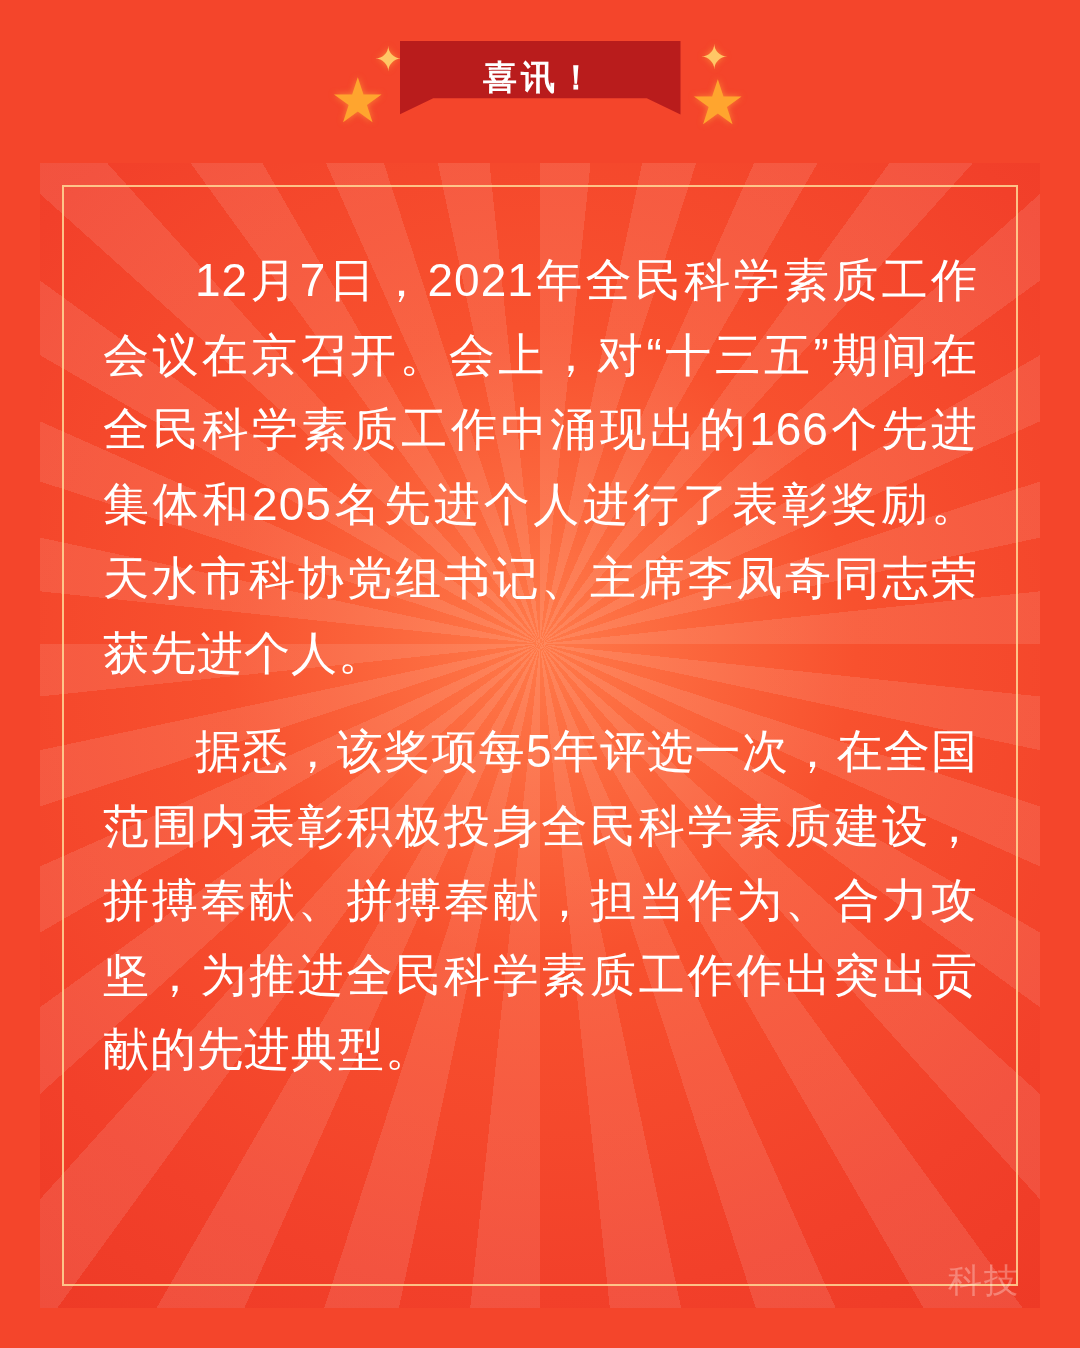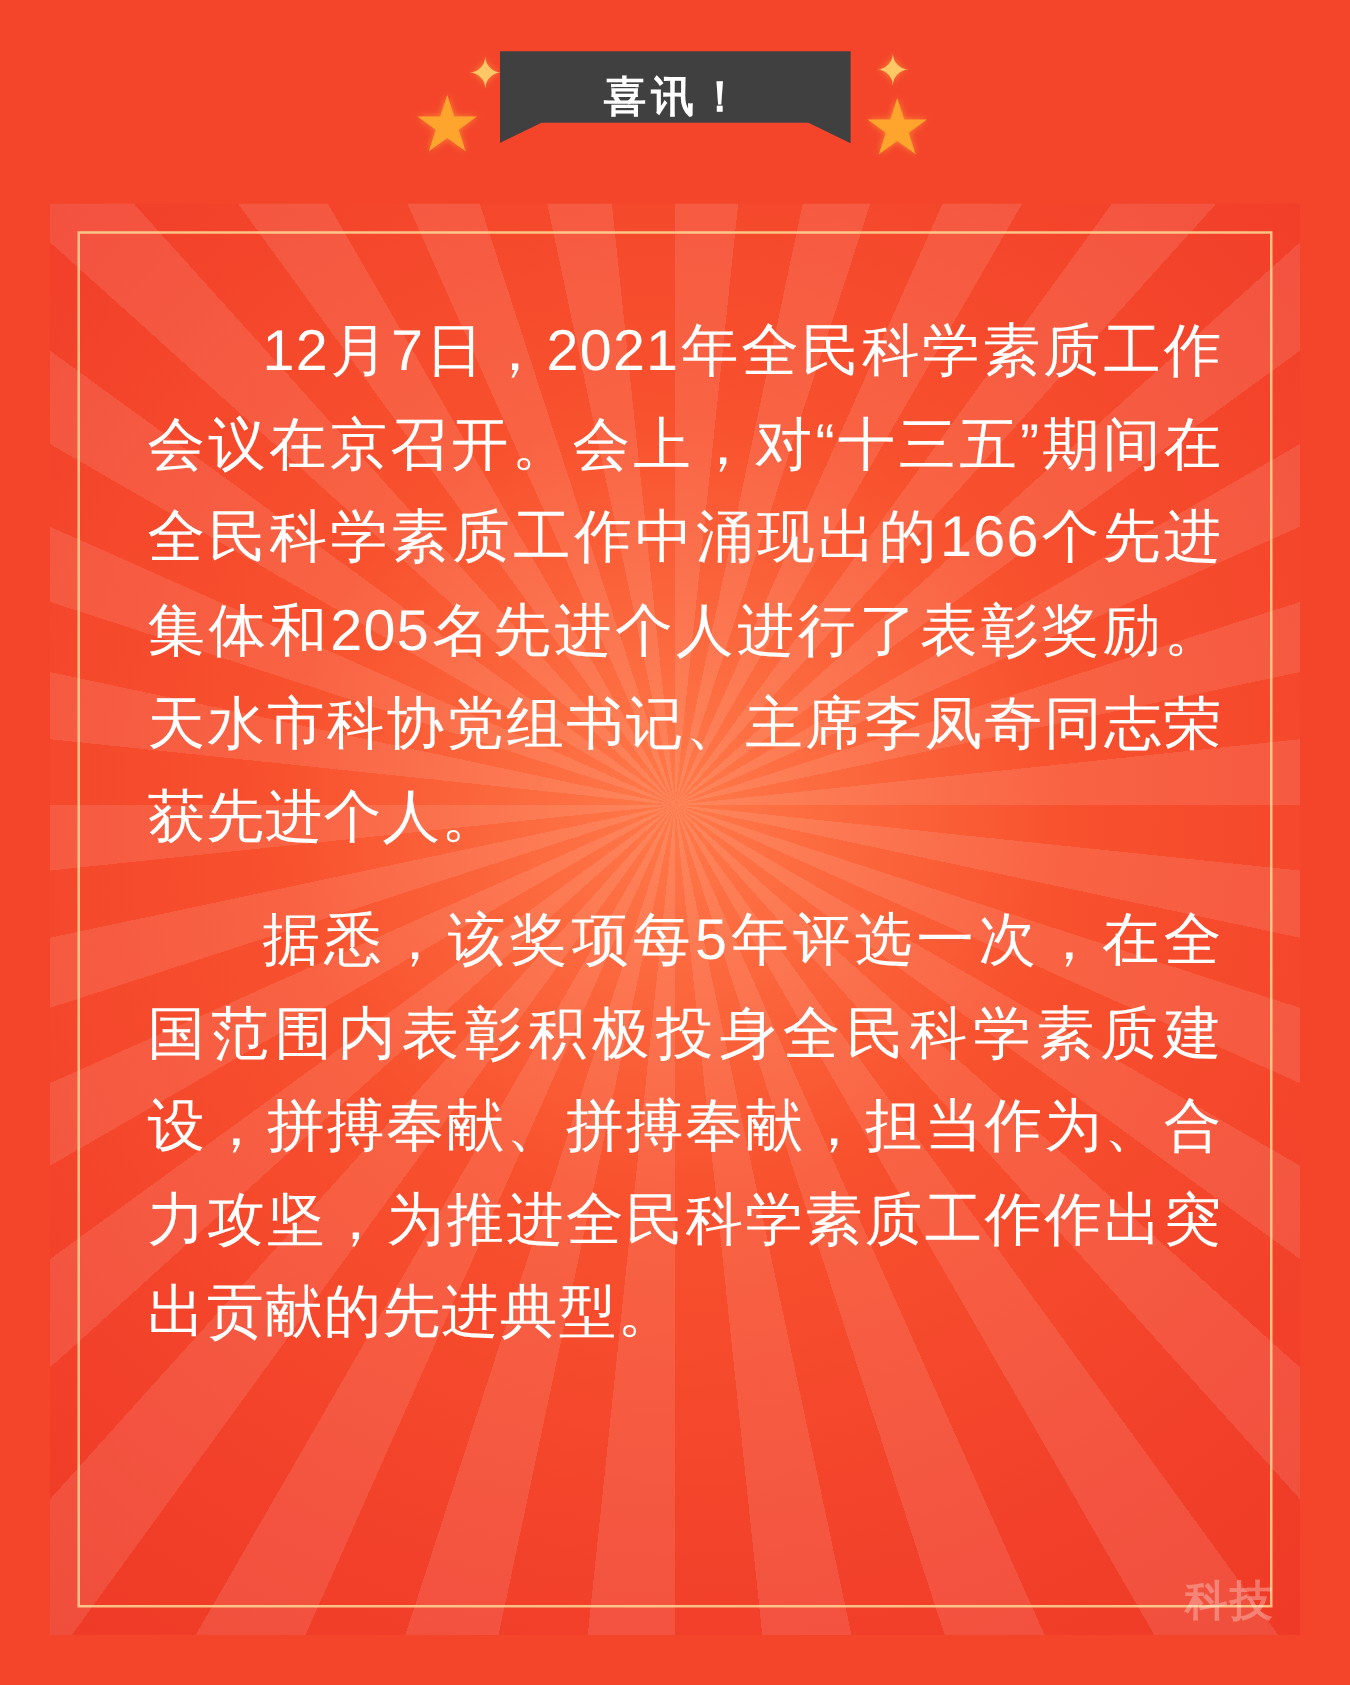--- a/index.html
+++ b/index.html
@@ -44,21 +44,21 @@
   }
   .star-a { left: 330px; top: 70px;  font-size: 62px; color:#ffa52e; }
   .star-b { left: 374px; top: 42px;  font-size: 34px; color:#ffc766; }
   .star-c { left: 690px; top: 72px;  font-size: 62px; color:#ffa52e; }
   .star-d { left: 700px; top: 40px;  font-size: 34px; color:#ffc766; }
 
   .ribbon {
     position: relative;
     width: 281px;
     height: 74px;
-    background: #404040;
+    background: #b91c1c;
     color: #ffffff;
     display: flex;
     align-items: center;
     justify-content: center;
     font-size: 34px;
     letter-spacing: 4px;
     font-weight: bold;
     clip-path: polygon(0 0, 100% 0, 100% 100%, 88% 78%, 12% 78%, 0 100%);
     z-index: 3;
   }
@@ -94,33 +94,32 @@
     top: 80px;
     right: 62px;
     color: #ffffff;
     font-size: 46px;
     line-height: 1.62;
     letter-spacing: 1px;
     text-align: justify;
   }
 
   .content p {
-    margin: 0 0 24px 16px;
+    margin: 0 0 24px 1px;
     text-indent: 2em;
   }
 
   .watermark {
     position: absolute;
     right: 20px;
     bottom: 4px;
     font-size: 34px;
     color: rgba(255, 255, 255, 0.30);
     letter-spacing: 2px;
     user-select: none;
-    font-weight: bold;
   }
 </style>
 </head>
 <body>
 
 <div class="poster">
 
   <div class="header">
     <span class="star star-a">★</span>
     <span class="star star-b">✦</span>

